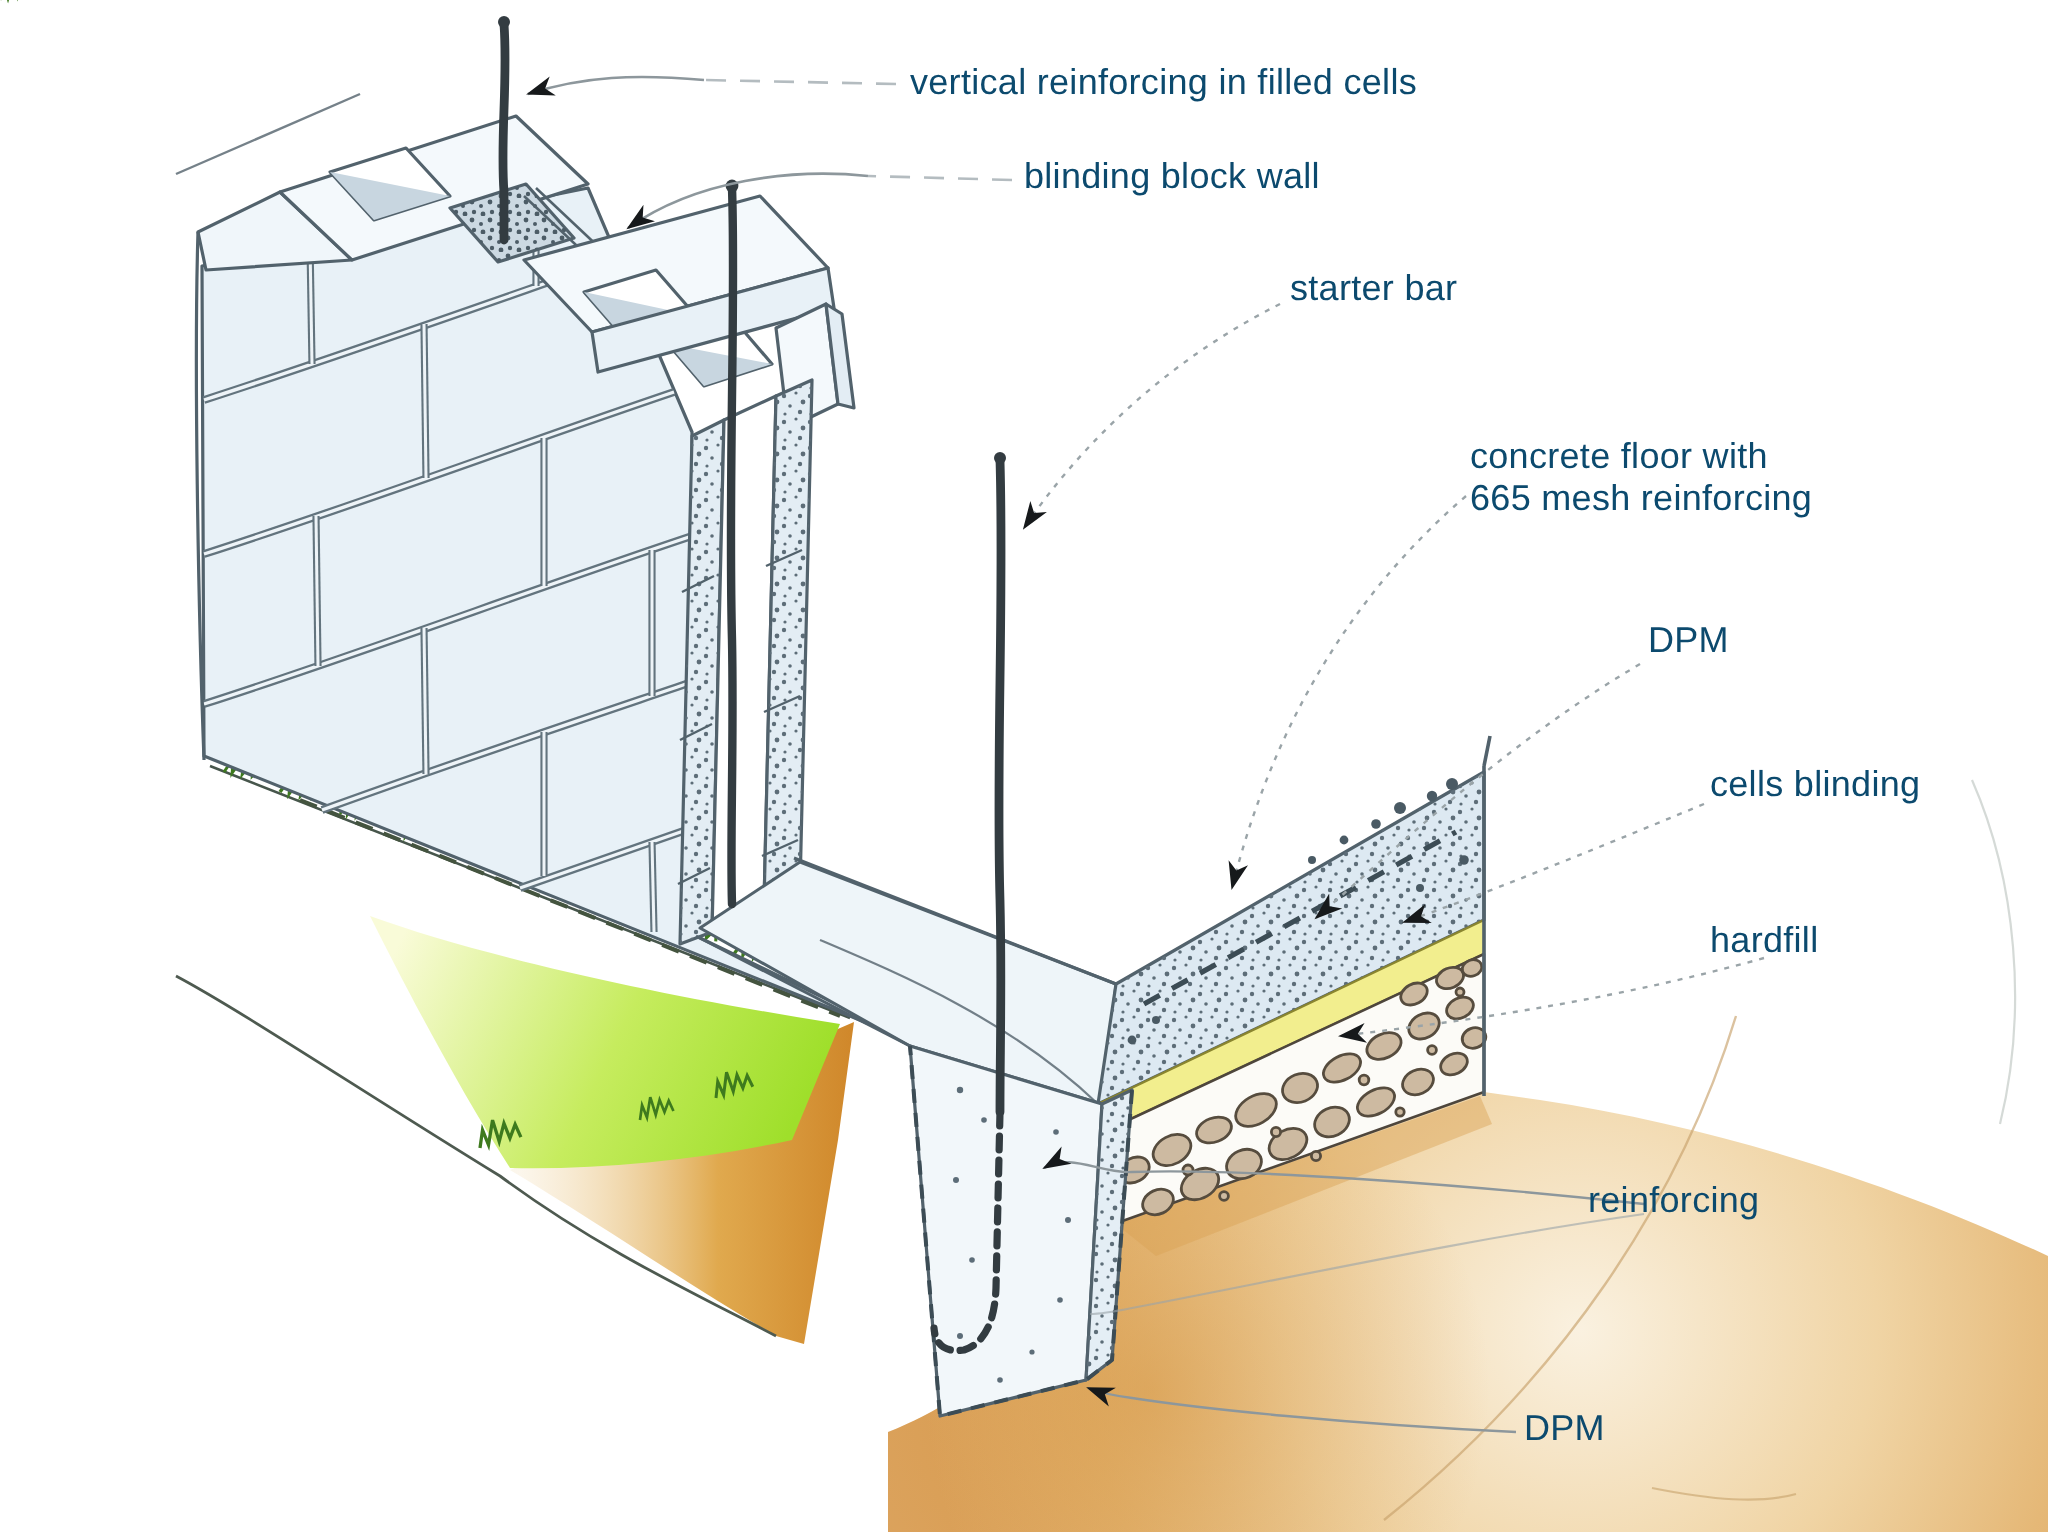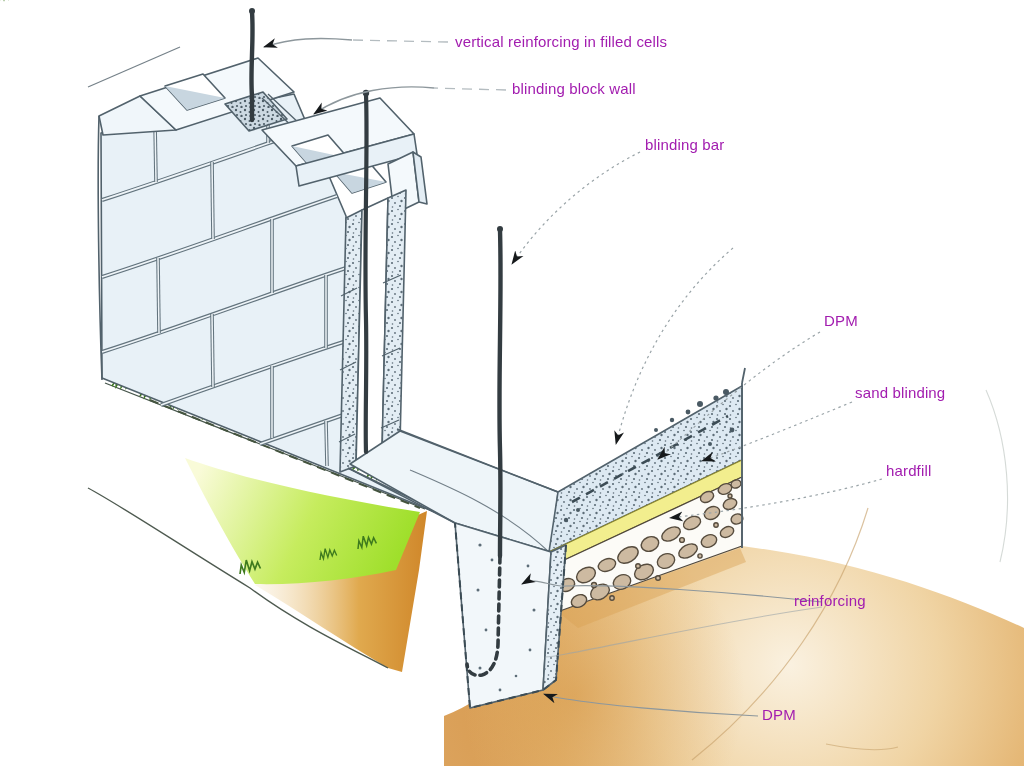--- a/index.html
+++ b/index.html
@@ -1,19 +1,19 @@
 <!DOCTYPE html>
 <html><head>
 <meta charset="utf-8">
 <style>
   html,body{margin:0;padding:0;background:#ffffff;}
   #canvas{position:relative;width:1024px;height:766px;background:#ffffff;overflow:hidden;
           font-family:"Liberation Sans",sans-serif;}
   #drawing{position:absolute;left:0;top:0;}
-  .label{position:absolute;font-size:15px;line-height:21px;color:#a21caf;letter-spacing:.15px;white-space:nowrap;}
+  .label{position:absolute;font-size:18px;line-height:21px;color:#0c4a6e;letter-spacing:.15px;white-space:nowrap;}
 </style>
 </head>
 <body>
 
 <div id="canvas">
 
 <svg id="drawing" width="1024" height="766" viewBox="0 0 1024 766">
   <defs>
     <pattern id="stip" width="13" height="13" patternUnits="userSpaceOnUse">
       <circle cx="2" cy="3" r="1.1" fill="#5d6d78"></circle>
@@ -273,20 +273,24 @@
     <path d="M852,402 C794,426 740,448 702,461" stroke="#9aa4a8" stroke-width="1.2" stroke-dasharray="2.5 3.5" marker-end="url(#ah)"></path>
     <path d="M882,479 C800,502 720,512 670,518" stroke="#9aa4a8" stroke-width="1.2" stroke-dasharray="2.5 3.5" marker-end="url(#ah)"></path>
     <path d="M822,602 C730,592 620,584 566,586 C550,587 536,576 522,584" stroke="#8d979c" stroke-width="1.2" marker-end="url(#ah)"></path>
     <path d="M822,607 C730,620 640,640 566,654 C556,656 550,657 545,657" stroke="#9aa4a8" stroke-width="1.1" opacity="0.6"></path>
     <path d="M758,716 C672,712 598,704 566,699 C558,698 552,697 544,694" stroke="#8d979c" stroke-width="1.2" marker-end="url(#ah)"></path>
   </g>
 </svg>
 
 <div class="label" style="left:455px;top:31px">vertical reinforcing in filled cells</div>
 <div class="label" style="left:512px;top:78px">blinding block wall</div>
-<div class="label" style="left:645px;top:134px">blinding bar</div>
+<div class="label" style="left:645px;top:134px">starter bar</div>
+<div class="label" style="left:735px;top:218px">
+  <div>concrete floor with</div>
+  <div>665 mesh reinforcing</div>
+</div>
 <div class="label" style="left:824px;top:310px">DPM</div>
-<div class="label" style="left:855px;top:382px">sand blinding</div>
-<div class="label" style="left:886px;top:460px">hardfill</div>
+<div class="label" style="left:855px;top:382px">cells blinding</div>
+<div class="label" style="left:855px;top:460px">hardfill</div>
 <div class="label" style="left:794px;top:590px">reinforcing</div>
 <div class="label" style="left:762px;top:704px">DPM</div>
 
 </div>
 
 </body></html>

